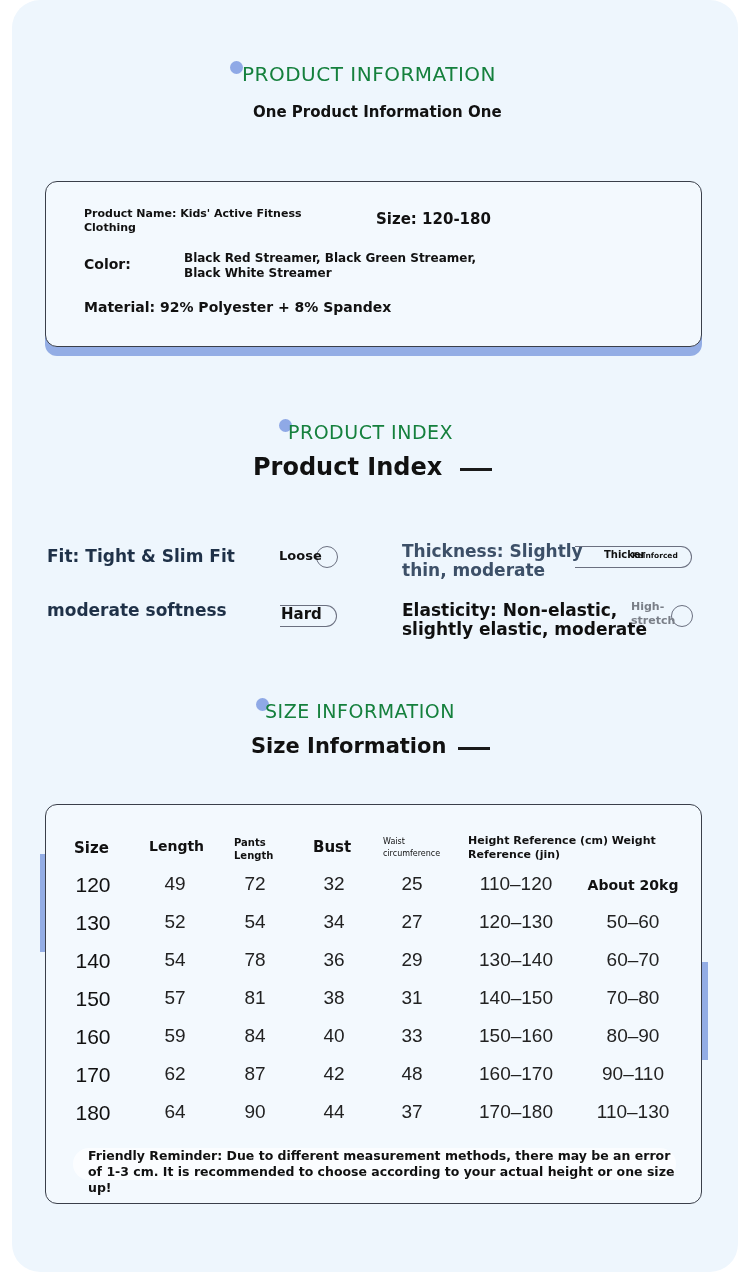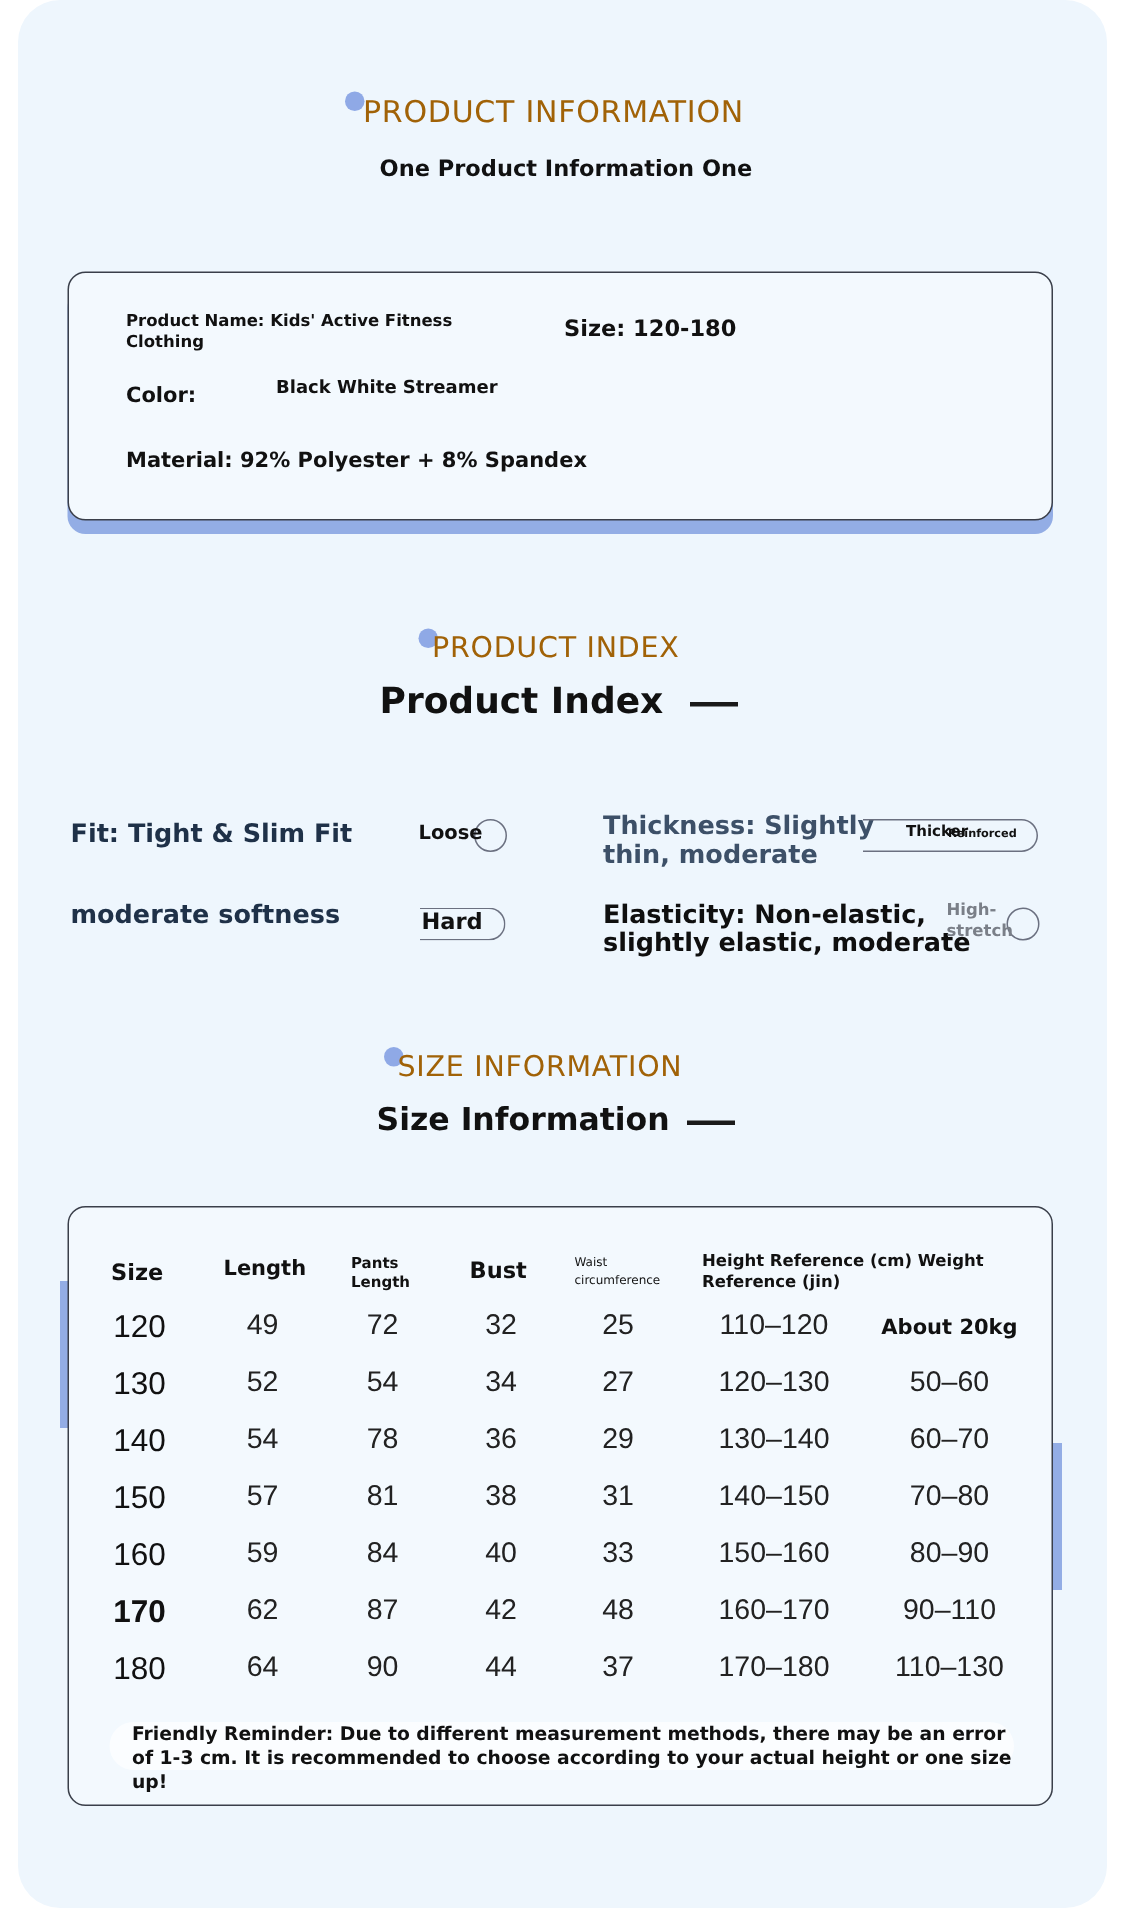--- a/index.html
+++ b/index.html
@@ -1,18 +1,18 @@
 <!DOCTYPE html>
 <html><head>
 <meta charset="utf-8">
 <style>
   html, body { margin:0; padding:0; }
   body { width:750px; height:1272px; background:#ffffff; font-family:"DejaVu Sans", sans-serif; position:relative; overflow:hidden; color:#111; }
   .panel { position:absolute; left:12px; top:0; width:726px; height:1272px; background:#eef6fd; border-radius:28px; }
-  .sec-en { position:absolute; font-family:"DejaVu Sans", sans-serif; font-weight:normal; letter-spacing:0.5px; color:#a16207; white-space:nowrap; }
+  .sec-en { position:absolute; font-family:"DejaVu Sans", sans-serif; font-weight:normal; letter-spacing:0.5px; color:#15803d; white-space:nowrap; }
   .dot { position:absolute; width:13px; height:13px; border-radius:50%; background:#8fa9e6; }
   .sec-sub { position:absolute; font-weight:bold; color:#111; white-space:nowrap; }
   .dash { position:absolute; height:3px; background:#1a1a1a; width:32px; }
   .card { position:absolute; background:#f3f9fe; border:1px solid #3a3f4a; border-radius:12px; }
   .card-shadow { position:absolute; background:#93ade5; border-radius:12px; }
   .t { position:absolute; white-space:nowrap; }
   .idx-label { position:absolute; font-weight:bold; font-size:17px; line-height:19px; }
   .pill { position:absolute; border:1.5px solid #6b7080; border-left:none; border-radius:0 14px 14px 0; height:20px; }
   .pill-fade { position:absolute; height:22px; background:linear-gradient(90deg, rgba(238,246,253,1), rgba(238,246,253,0)); }
   .circle { position:absolute; width:20px; height:20px; border-radius:50%; border:1.5px solid #6b7080; background:transparent; }
@@ -34,20 +34,21 @@
 <div class="card-shadow" style="left:45px;top:193px;width:657px;height:163px;"></div>
 <div class="card" style="left:45px;top:181px;width:655px;height:164px;"></div>
 
 <div class="t" style="left:84px;top:207px;font-size:11px;font-weight:bold;line-height:14px;">
   <div>Product Name: Kids' Active Fitness</div>
   <div>Clothing</div>
 </div>
 <div class="t" style="left:376px;top:210px;font-size:15px;font-weight:bold;">Size: 120-180</div>
 <div class="t" style="left:84px;top:256px;font-size:14px;font-weight:bold;">Color:</div>
 <div class="t" style="left:184px;top:251px;font-size:12px;font-weight:bold;line-height:15px;">
+  <div>Black Red Streamer, Black Green Streamer,</div>
   <div>Black White Streamer</div>
 </div>
 <div class="t" style="left:84px;top:299px;font-size:14px;font-weight:bold;">Material: 92% Polyester + 8% Spandex</div>
 
 <div class="dot" style="left:279px;top:419px;"></div>
 <div class="sec-en" style="left:288px;top:421px;font-size:19px;">PRODUCT INDEX</div>
 <div class="sec-sub" style="left:253px;top:453px;font-size:24px;">Product Index</div>
 <div class="dash" style="left:460px;top:468px;"></div>
 
 <div class="idx-label" style="left:47px;top:547px;color:#1f3148;">Fit: Tight &amp; Slim Fit</div>
@@ -133,21 +134,21 @@
     <div class="cell" style="left: 352px; width: 120px; top: 987px;">31</div>
     <div class="cell" style="left: 456px; width: 120px; top: 987px;">140–150</div>
     <div class="cell" style="left: 573px; width: 120px; top: 987px;">70–80</div>
     <div class="cell" style="left: 33px; width: 120px; top: 1025px; font-size: 21px; color: rgb(17, 17, 17);">160</div>
     <div class="cell" style="left: 115px; width: 120px; top: 1025px;">59</div>
     <div class="cell" style="left: 195px; width: 120px; top: 1025px;">84</div>
     <div class="cell" style="left: 274px; width: 120px; top: 1025px;">40</div>
     <div class="cell" style="left: 352px; width: 120px; top: 1025px;">33</div>
     <div class="cell" style="left: 456px; width: 120px; top: 1025px;">150–160</div>
     <div class="cell" style="left: 573px; width: 120px; top: 1025px;">80–90</div>
-    <div class="cell" style="left: 33px; width: 120px; top: 1063px; font-size: 21px; color: rgb(17, 17, 17); font-weight: bold;">170</div>
+    <div class="cell" style="left: 33px; width: 120px; top: 1063px; font-size: 21px; color: rgb(17, 17, 17);">170</div>
     <div class="cell" style="left: 115px; width: 120px; top: 1063px;">62</div>
     <div class="cell" style="left: 195px; width: 120px; top: 1063px;">87</div>
     <div class="cell" style="left: 274px; width: 120px; top: 1063px;">42</div>
     <div class="cell" style="left: 352px; width: 120px; top: 1063px;">48</div>
     <div class="cell" style="left: 456px; width: 120px; top: 1063px;">160–170</div>
     <div class="cell" style="left: 573px; width: 120px; top: 1063px;">90–110</div>
     <div class="cell" style="left: 33px; width: 120px; top: 1101px; font-size: 21px; color: rgb(17, 17, 17);">180</div>
     <div class="cell" style="left: 115px; width: 120px; top: 1101px;">64</div>
     <div class="cell" style="left: 195px; width: 120px; top: 1101px;">90</div>
     <div class="cell" style="left: 274px; width: 120px; top: 1101px;">44</div>

